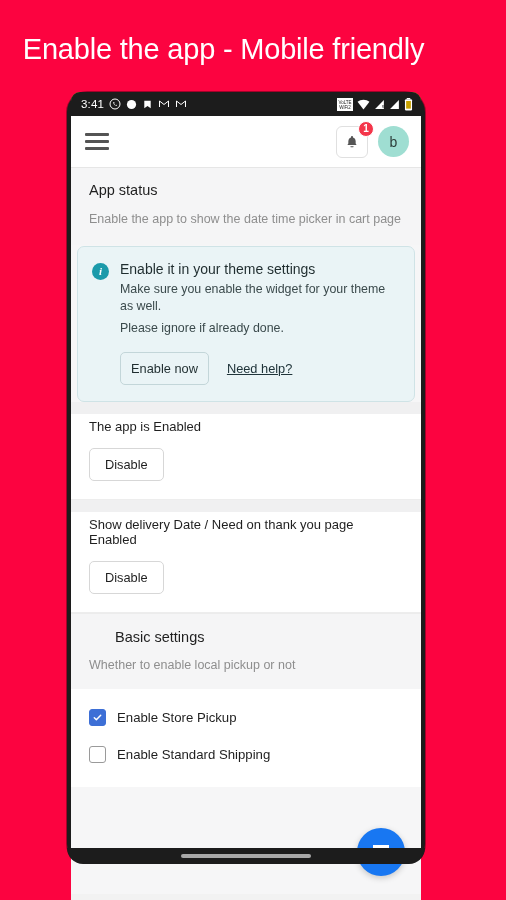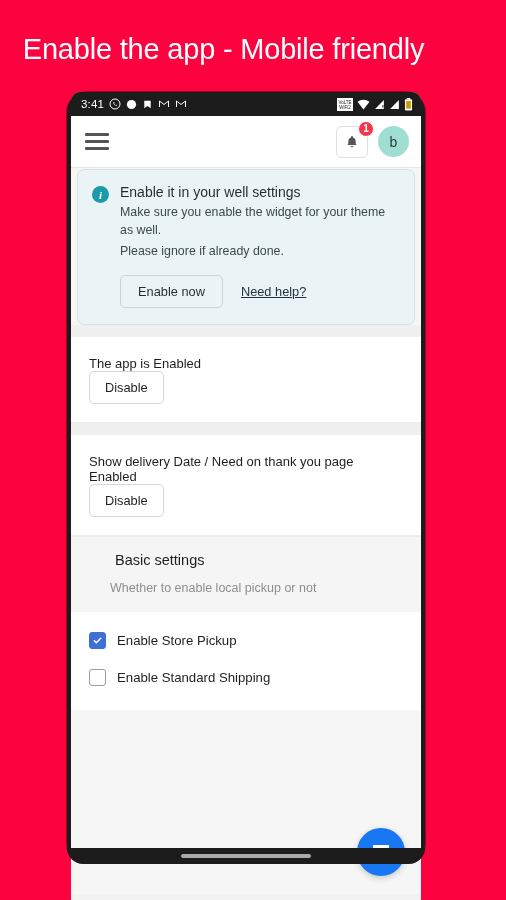--- a/index.html
+++ b/index.html
@@ -112,43 +112,44 @@
     border-radius: 50%; background: #1b9aaa; color: #fff;
     font-size: 11px; font-weight: 700; font-style: italic;
     display: flex; align-items: center; justify-content: center;
     font-family: "Liberation Serif", serif;
   }
   .info-body h3 { font-size: 14px; font-weight: 400; color: #1f2d2f; }
   .info-body p { font-size: 12.4px; color: #3b4a4c; line-height: 1.42; margin-top: 4px; }
   .info-actions { display: flex; align-items: center; gap: 18px; margin-top: 14px; }
   .btn-outline {
     background: transparent; border: 1px solid #c3d6d9;
-    border-radius: 5px; padding: 8px 17px;
+    border-radius: 5px; padding: 8px 10px;
     font-size: 12.8px; color: #1f2d2f;
     font-family: "Liberation Sans", sans-serif; cursor: pointer;
   }
   .link-underline {
     font-size: 12.8px; color: #20343a;
     text-decoration: underline; cursor: pointer;
   }
 
   
   .gap { height: 12px; background: #f0f0f1; }
-  .row-card { background: #ffffff; padding: 19px 18px 18px 18px; border-bottom: 1px solid #ededed; }
+  .row-card { background: #ffffff; padding: 5px 18px 18px 18px; border-bottom: 1px solid #ededed; }
   .row-card .row-label { font-size: 13px; color: #1f1f1f; }
   .btn-plain {
+    margin-top: 14px;
     background: #fff; border: 1px solid #d7d7d7; border-radius: 5px;
     padding: 8px 15px; font-size: 12.8px; color: #1f1f1f;
     font-family: "Liberation Sans", sans-serif; cursor: pointer;
   }
 
   
   .basic-head { background: #f5f5f6; padding: 15px 18px 17px 18px; border-top: 1px solid #ececec; }
   .basic-head h2 { font-size: 14.5px; font-weight: 400; color: #1f1f1f; margin-left: 26px; }
-  .basic-head p { font-size: 12.5px; color: #8e8e8e; margin-top: 13px; margin-left: 21px; }
+  .basic-head p { font-size: 12.5px; color: #8e8e8e; margin-top: 13px; }
 
   .check-list { background: #fff; padding: 14px 18px 10px 18px; }
   .check-row { display: flex; align-items: center; gap: 11px; padding: 6px 0 14px 0; }
   .cbox {
     width: 17px; height: 17px; border-radius: 3px;
     border: 1.6px solid #9a9a9a; background: #fff;
     flex: 0 0 17px;
     display: flex; align-items: center; justify-content: center;
     cursor: pointer;
   }
@@ -237,25 +238,29 @@
               <rect x="9.6" y="18.2" width="4.8" height="1.5" rx=".7" fill="#555"></rect>
             </svg>
           <span class="badge">1</span>
         </div>
         <div class="avatar">b</div>
       </div>
     </div>
 
     <div class="content">
 
+      <div class="sec-head">
+        <h2>App status</h2>
+        <p>Enable the app to show the date time picker in cart page</p>
+      </div>
 
       <div class="info-card">
         <div class="info-icon">i</div>
         <div class="info-body">
-          <h3>Enable it in your well settings</h3>
+          <h3>Enable it in your theme settings</h3>
           <p>Make sure you enable the widget for your theme as well.</p>
           <p>Please ignore if already done.</p>
           <div class="info-actions">
             <button class="btn-outline">Enable now</button>
             <a class="link-underline">Need help?</a>
           </div>
         </div>
       </div>
 
       <div class="gap"></div>

